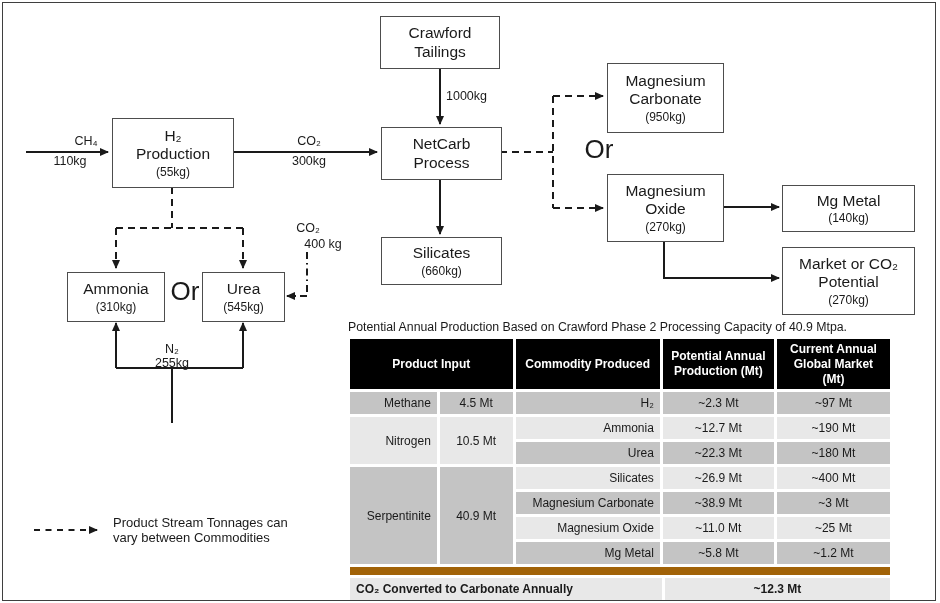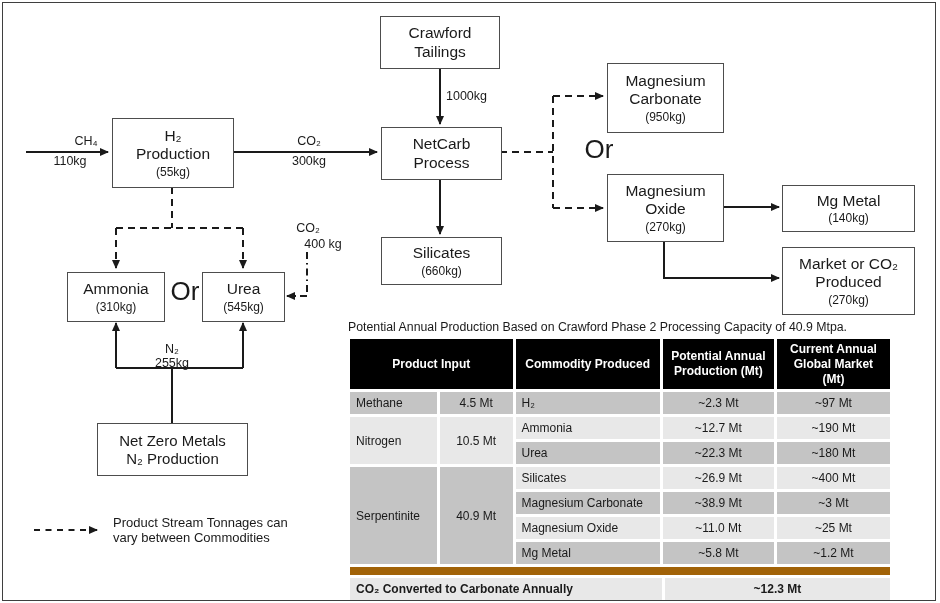--- a/index.html
+++ b/index.html
@@ -18,21 +18,21 @@
   
   #tablewrap{position:absolute;left:347px;top:320px;width:546px;}
   .tbl-title{font-size:12.3px;margin:0 0 2px 1px;white-space:nowrap;}
   table.ptable{border-collapse:separate;border-spacing:3px;width:546px;table-layout:fixed;}
   table.ptable td,table.ptable th{padding:0 6px;font-size:12px;vertical-align:middle;overflow:hidden;}
   th.hcell{background:#000;color:#fff;font-weight:bold;text-align:center;height:50px;font-size:11.8px;line-height:1.25;padding:0 4px;}
   td.dk{background:#c4c4c4;}
   td.lt{background:#e8e8e8;}
   td.body-cell{height:22px;}
   td.cc{text-align:center;}
-  td.lc{text-align:left;}
+  td.lc{text-align:right;}
   .tfooter{display:flex;gap:3px;border-top:8px solid #a16207;margin:0 3px;padding-top:3px;}
   .tfooter .fcell{background:#e8e8e8;height:22px;display:flex;align-items:center;font-weight:bold;font-size:12px;}
   .tfooter .flabel{width:307px;padding-left:6px;}
   .tfooter .fvalue{width:226px;justify-content:center;}
 </style>
 </head>
 <body>
 
 <div id="stage">
 
@@ -110,38 +110,34 @@
     <span class="amt">(270kg)</span>
   </div>
 
   <div class="fbox" style="left:782px;top:185px;width:131px;height:45px;">
     <span class="bl">Mg Metal</span>
     <span class="amt">(140kg)</span>
   </div>
 
   <div class="fbox" style="left:782px;top:247px;width:131px;height:66px;">
     <span class="bl">Market or CO₂</span>
-    <span class="bl">Produced</span>
+    <span class="bl">Potential</span>
     <span class="amt">(270kg)</span>
   </div>
 
   <div class="fbox" style="left:67px;top:272px;width:96px;height:48px;">
     <span class="bl">Ammonia</span>
     <span class="amt">(310kg)</span>
   </div>
 
   <div class="fbox" style="left:202px;top:272px;width:81px;height:48px;">
     <span class="bl">Urea</span>
     <span class="amt">(545kg)</span>
   </div>
 
-  <div class="fbox" style="left:97px;top:423px;width:149px;height:51px;">
-    <span class="bl" style="font-size:15px;">Net Zero Metals</span>
-    <span class="bl" style="font-size:15px;">N₂ Production</span>
-  </div>
 
   <div class="lab" style="left:86px;top:141px;">CH₄</div>
   <div class="lab" style="left:70px;top:161px;">110kg</div>
   <div class="lab" style="left:309px;top:141px;">CO₂</div>
   <div class="lab" style="left:309px;top:161px;">300kg</div>
   <div class="lab left-anchor" style="left:446px;top:96px;">1000kg</div>
   <div class="lab" style="left:308px;top:228px;">CO₂</div>
   <div class="lab" style="left:323px;top:244px;">400 kg</div>
   <div class="lab" style="left:172px;top:349px;">N₂</div>
   <div class="lab" style="left:172px;top:363px;">255kg</div>

